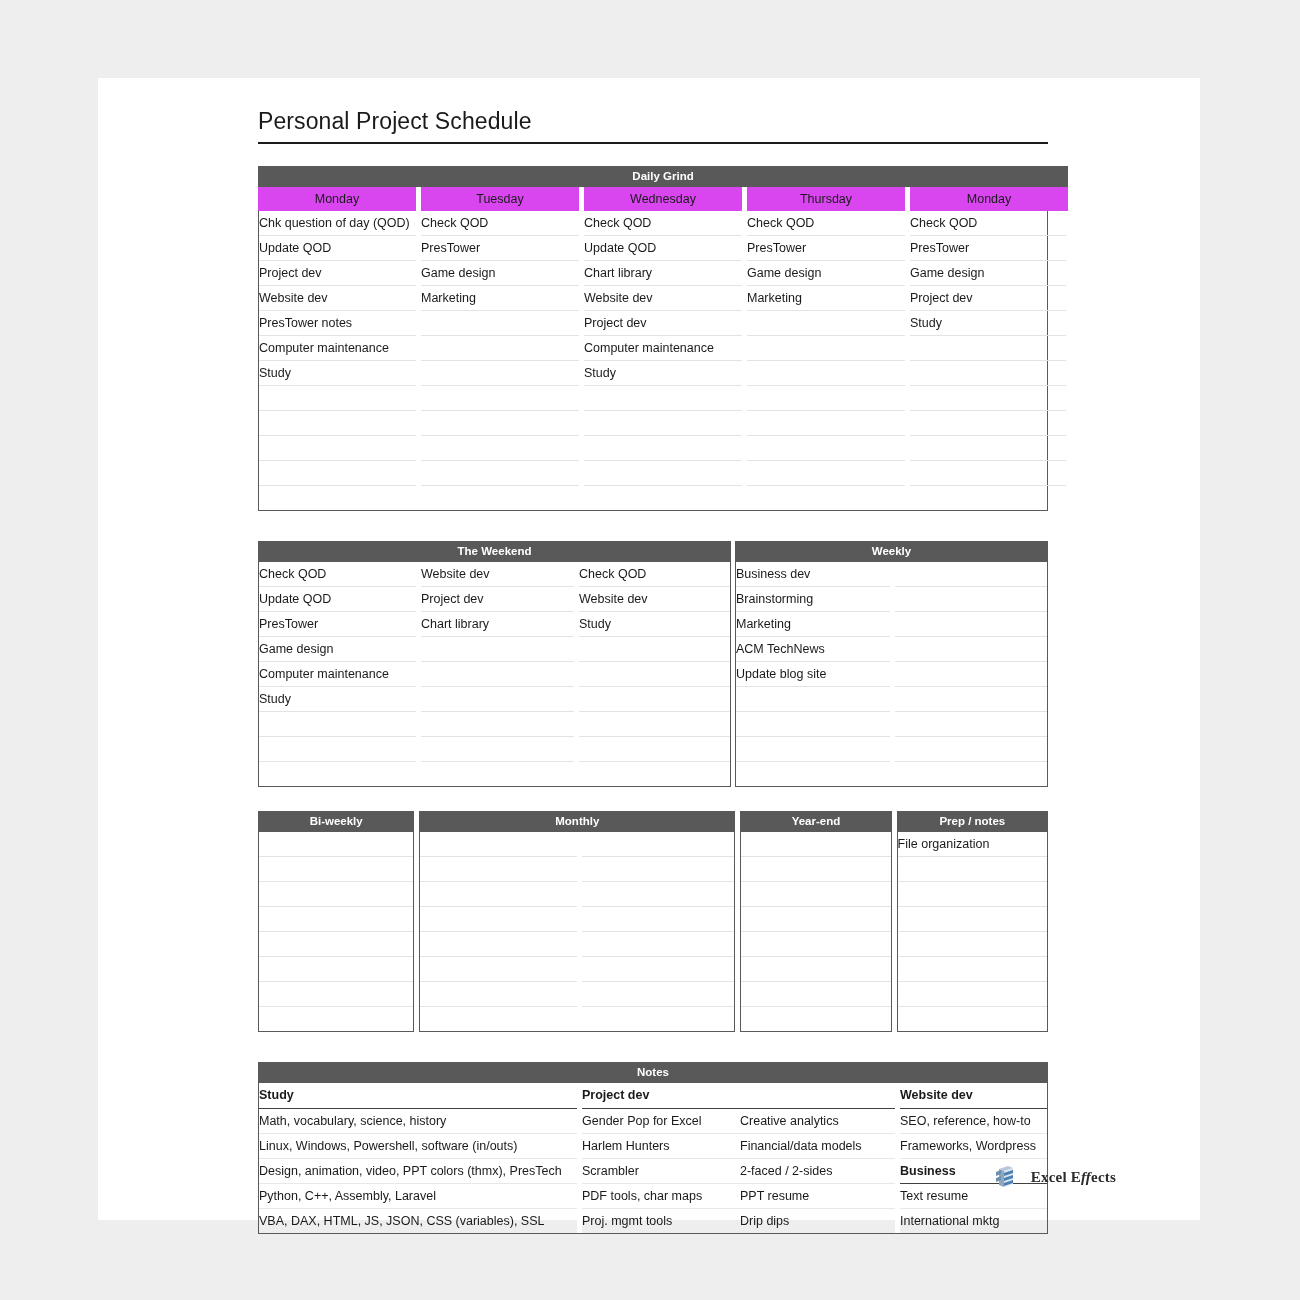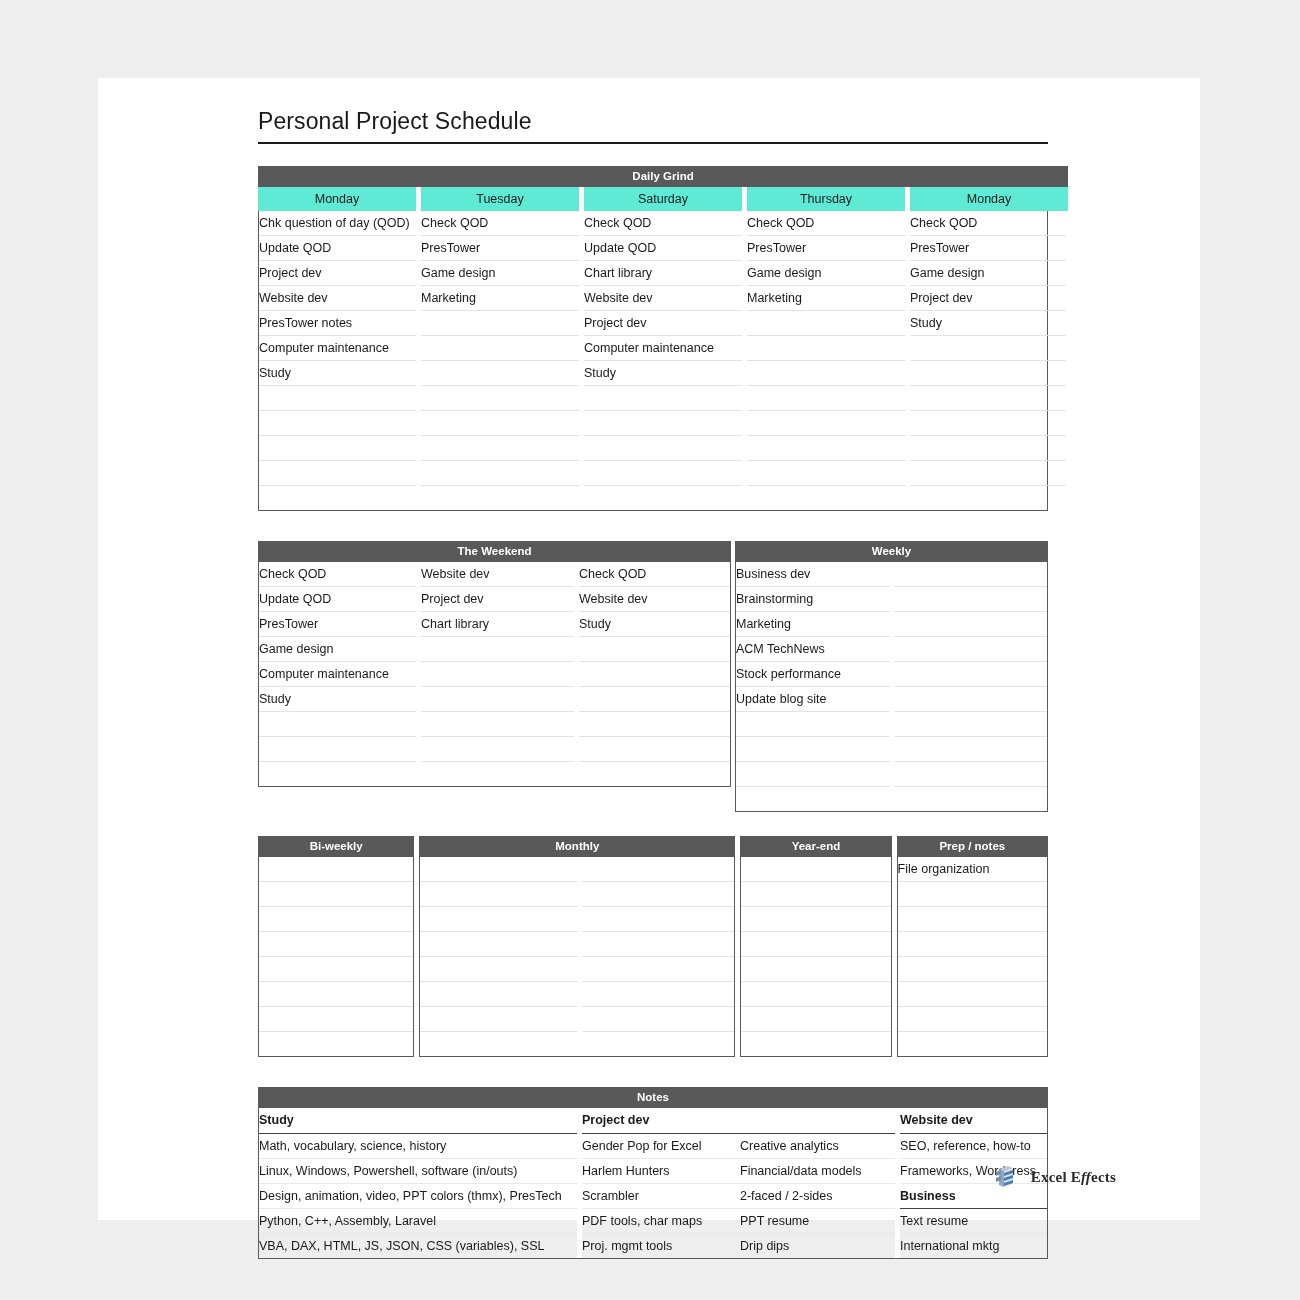--- a/index.html
+++ b/index.html
@@ -36,21 +36,21 @@
   .bannerhdr {
     background:#595959;
     color:#ffffff;
     font-size:11.5px;
     font-weight:bold;
     text-align:center;
     height:21px;
     line-height:21px;
   }
   .subhdr {
-    background:#5eead4;
+    background:#d946ef;
     color:#1a1a1a;
     font-size:12.5px;
     text-align:center;
     height:24px;
     line-height:24px;
   }
   .gap { width:5px; background:#ffffff; }
 
   .cell {
     height:24px;
@@ -127,21 +127,21 @@
         </colgroup>
         <tbody>
             <tr>
           <td class="bannerhdr" colspan="9">Daily Grind</td>
         </tr>
         <tr>
           <td class="subhdr">Monday</td>
           <td class="gap"></td>
           <td class="subhdr">Tuesday</td>
           <td class="gap"></td>
-          <td class="subhdr">Saturday</td>
+          <td class="subhdr">Wednesday</td>
           <td class="gap"></td>
           <td class="subhdr">Thursday</td>
           <td class="gap"></td>
           <td class="subhdr">Monday</td>
         </tr>
       </tbody>
         </table>
       <div class="body-wrap">
         <table class="tbl">
           <colgroup>
@@ -423,25 +423,20 @@
                   <td class="gap"></td>
                   <td class="cell">&nbsp;</td>
                 </tr>
                 <tr>
                   <td class="cell">Marketing</td>
                   <td class="gap"></td>
                   <td class="cell">&nbsp;</td>
                 </tr>
                 <tr>
                   <td class="cell">ACM TechNews</td>
-                  <td class="gap"></td>
-                  <td class="cell">&nbsp;</td>
-                </tr>
-                <tr>
-                  <td class="cell">Stock performance</td>
                   <td class="gap"></td>
                   <td class="cell">&nbsp;</td>
                 </tr>
                 <tr>
                   <td class="cell">Update blog site</td>
                   <td class="gap"></td>
                   <td class="cell">&nbsp;</td>
                 </tr>
                 <tr>
                   <td class="cell">&nbsp;</td>

